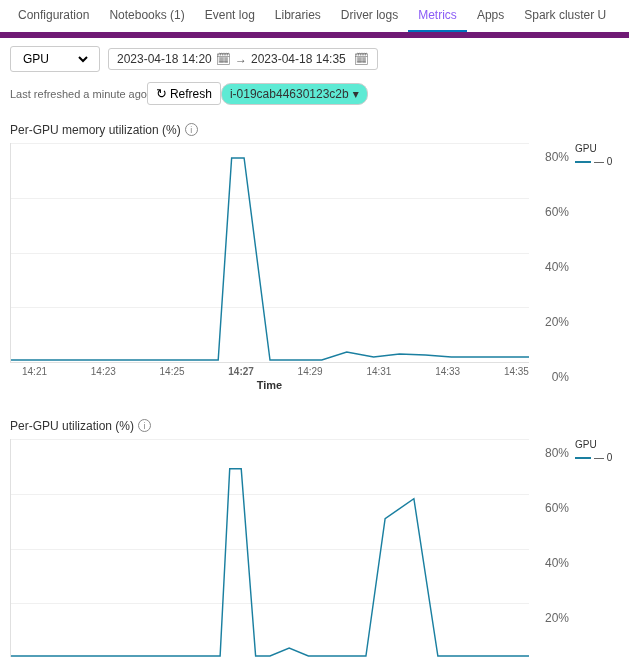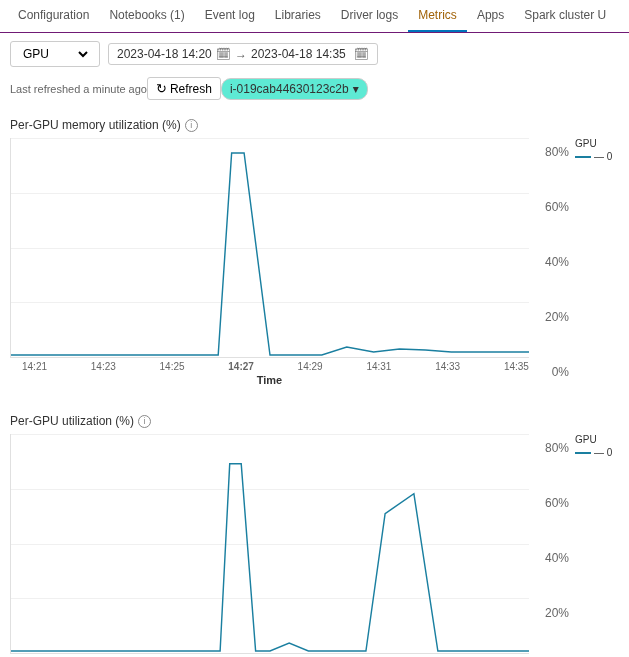--- a/index.html
+++ b/index.html
@@ -1,34 +1,34 @@
 <!DOCTYPE html>
 <html><head>
   <meta charset="utf-8">
   <style>
     * { box-sizing: border-box; margin: 0; padding: 0; }
     body { font-family: -apple-system, BlinkMacSystemFont, 'Segoe UI', sans-serif; font-size: 12px; background: #fff; color: #333; width: 629px; }
 
-    .nav-tabs { display: flex; border-bottom: 1px solid #701a75; padding: 0 8px; overflow: hidden; }
+    .nav-tabs { display: flex; border-bottom: 6px solid #701a75; padding: 0 8px; overflow: hidden; }
     .nav-tab { padding: 8px 10px; cursor: pointer; font-size: 12px; color: #555; white-space: nowrap; border-bottom: 2px solid transparent; }
-    .nav-tab.active { color: #a16207; border-bottom: 2px solid #0073bb; font-weight: 500; text-align: center; }
+    .nav-tab.active { color: #8b5cf6; border-bottom: 2px solid #0073bb; font-weight: 500; text-align: center; }
 
     .toolbar { display: flex; align-items: center; padding: 8px 10px; gap: 8px; flex-wrap: wrap; }
     .select-box { border: 1px solid #ccc; border-radius: 3px; padding: 4px 8px; font-size: 12px; background: #fff; cursor: pointer; display: flex; align-items: center; gap: 4px; min-width: 90px; }
     .select-box select { border: none; background: transparent; font-size: 12px; outline: none; cursor: pointer; width: 100%; }
     .date-range { display: flex; align-items: center; gap: 4px; border: 1px solid #ccc; border-radius: 3px; padding: 3px 8px; font-size: 12px; }
     .date-range-arrow { color: #555; }
     .calendar-icon { color: #555; cursor: pointer; }
     .status-bar { display: flex; align-items: center; padding: 2px 10px 8px; }
     .status-text { font-size: 11px; color: #666; }
     .refresh-btn { display: flex; align-items: center; gap: 3px; border: 1px solid #ccc; border-radius: 3px; padding: 3px 8px; font-size: 12px; cursor: pointer; background: #fff; }
     .instance-select { border: 1px solid #ccc; border-radius: 10px; padding: 3px 8px; font-size: 12px; background: #5eead4; cursor: pointer; display: flex; align-items: center; gap: 4px; }
 
     .chart-section { padding: 10px 10px 0; }
-    .chart-title { font-size: 12px; font-weight: 500; margin-bottom: 6px; display: flex; align-items: center; gap: 4px; }
+    .chart-title { font-size: 12px; font-weight: 500; margin-bottom: 6px; display: flex; gap: 4px; }
     .info-icon { display: inline-flex; align-items: center; justify-content: center; width: 13px; height: 13px; border-radius: 50%; border: 1px solid #888; font-size: 9px; color: #888; cursor: pointer; }
     .chart-area { flex: 1; position: relative; height: 220px; border-bottom: 1px solid #e0e0e0; border-left: 1px solid #e0e0e0; }
     .chart-right-axis { width: 40px; position: relative; height: 220px; }
     .y-axis-label { position: absolute; right: 0; font-size: 12px; color: #666; transform: translateY(50%); }
     .legend-box { width: 50px; padding-left: 4px; font-size: 10px; }
     .legend-title { font-size: 10px; font-weight: 500; margin-bottom: 2px; }
     .legend-item { display: flex; align-items: center; gap: 3px; font-size: 10px; }
     .legend-line { width: 16px; height: 2px; background: #1a7fa0; }
 
     .x-axis { display: flex; justify-content: space-between; padding: 3px 0 0; margin-left: 12px; }

